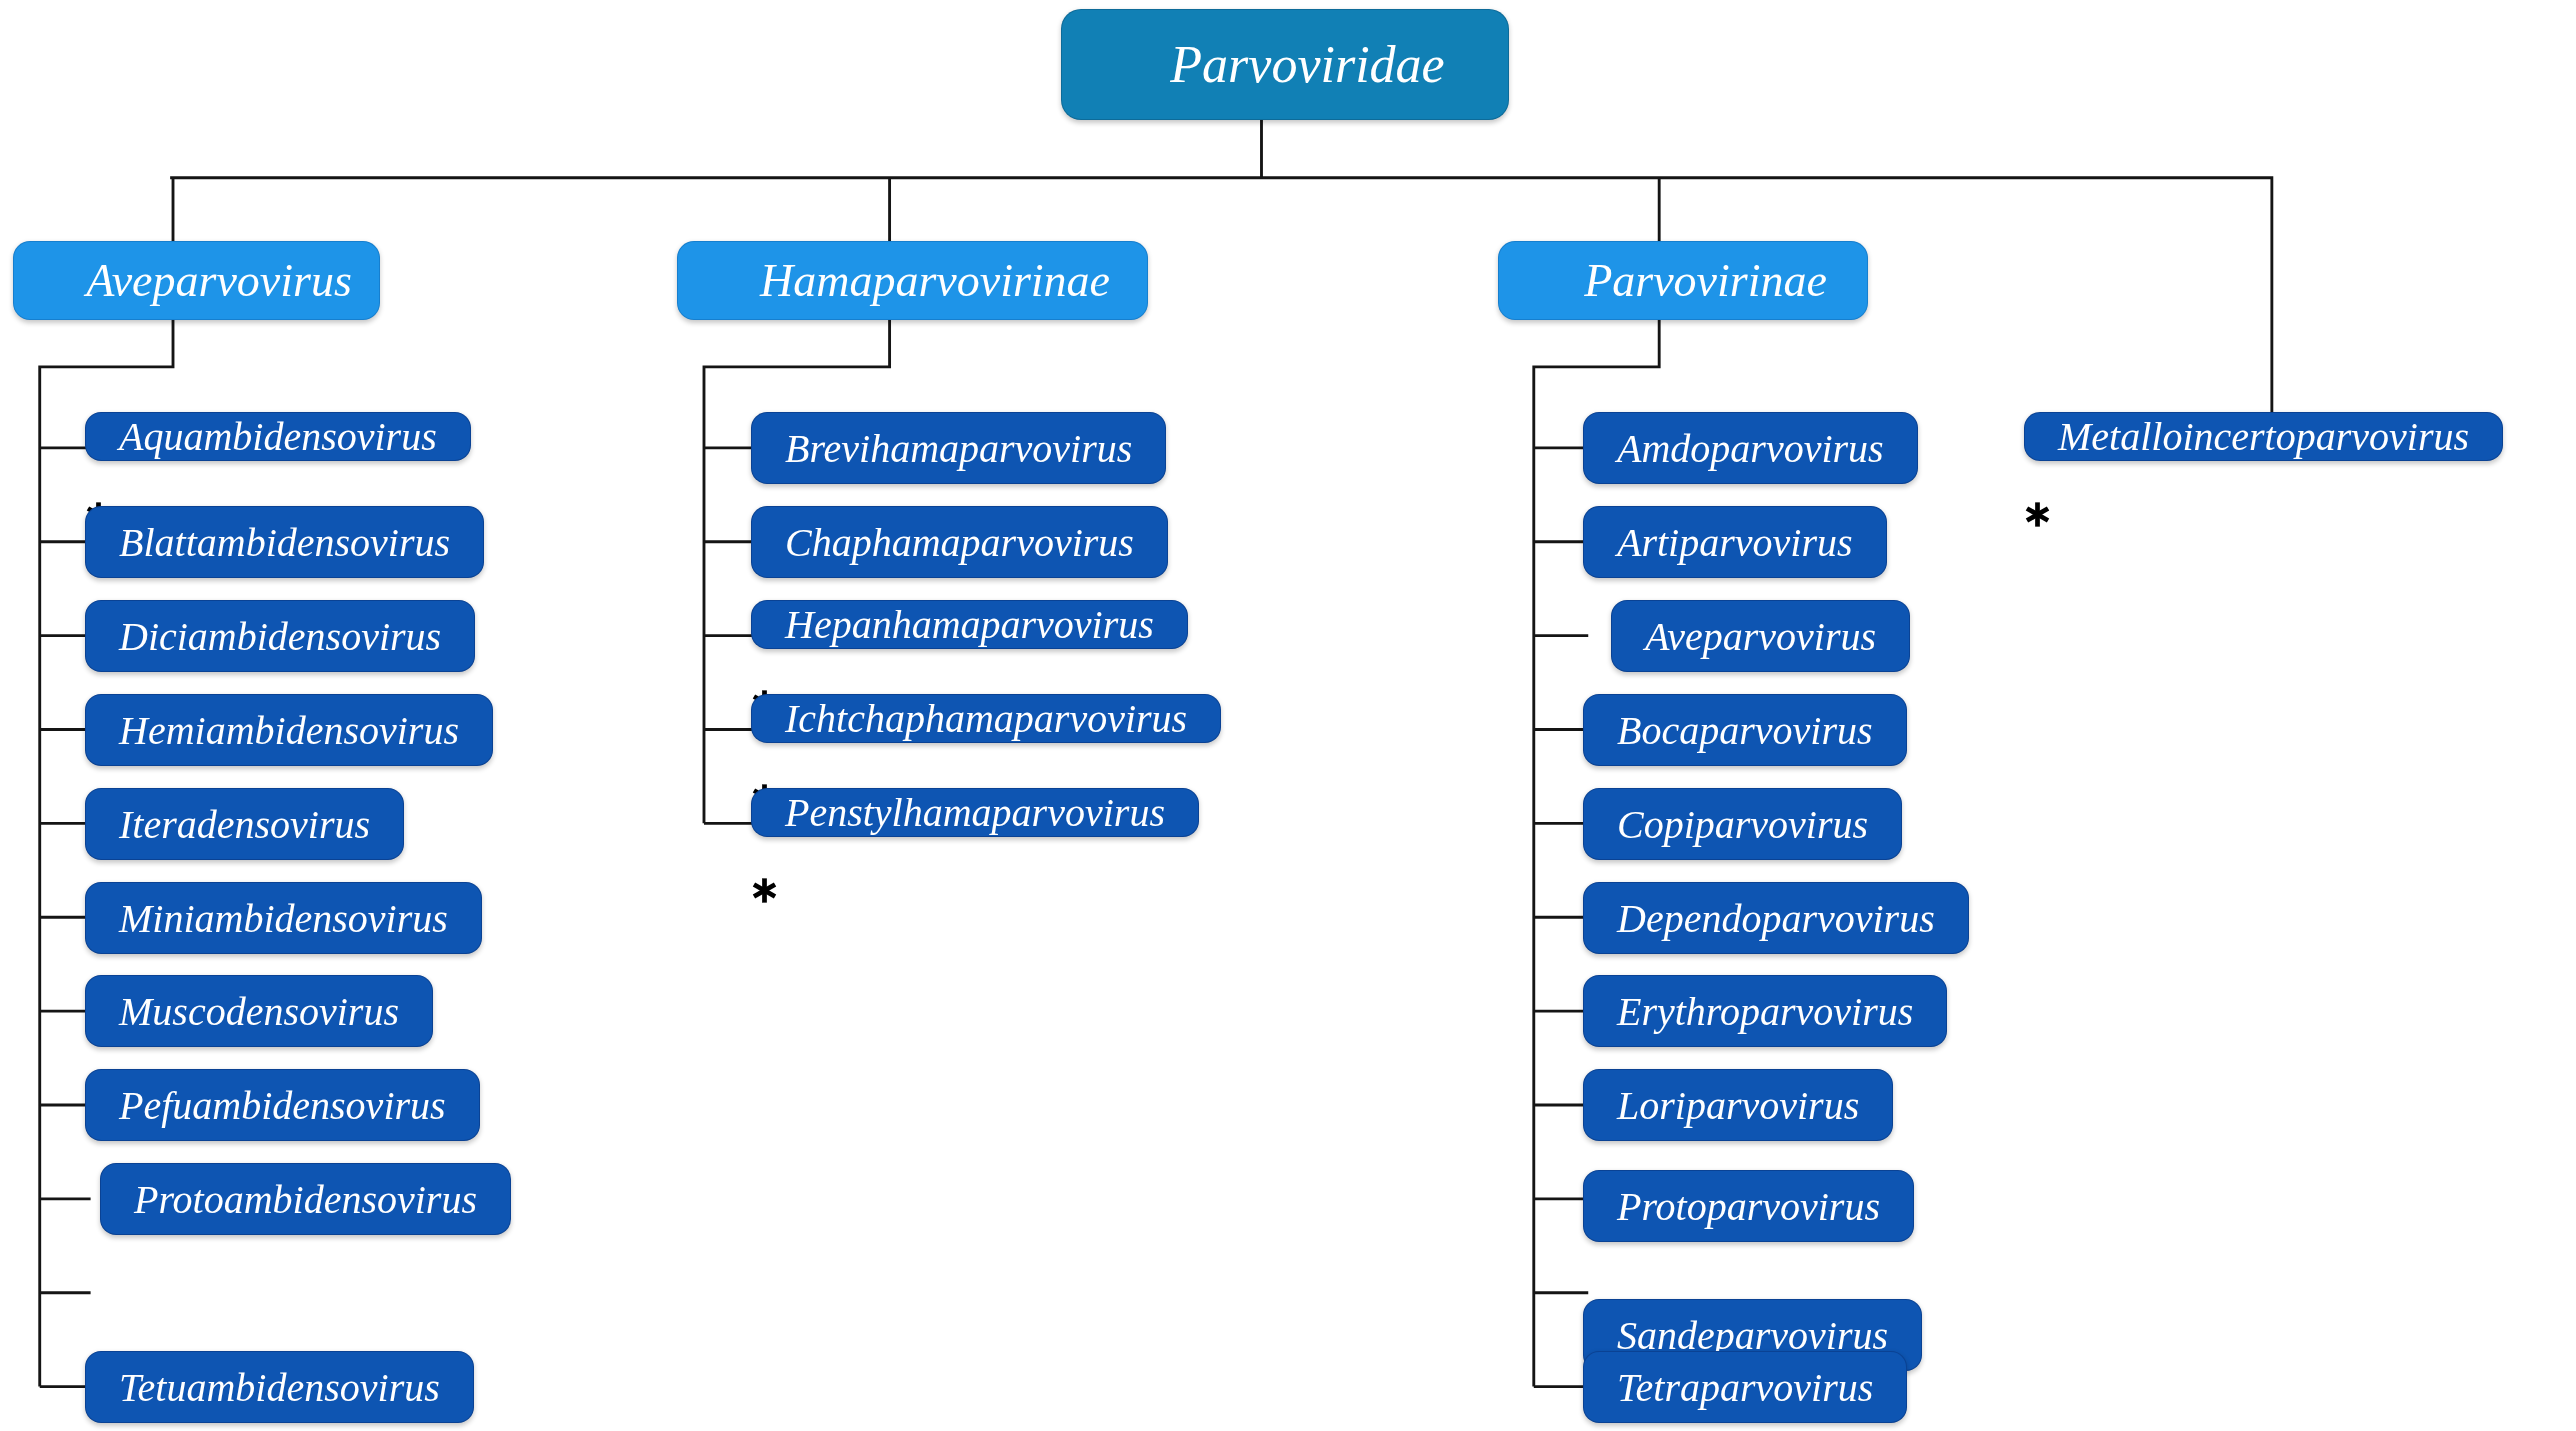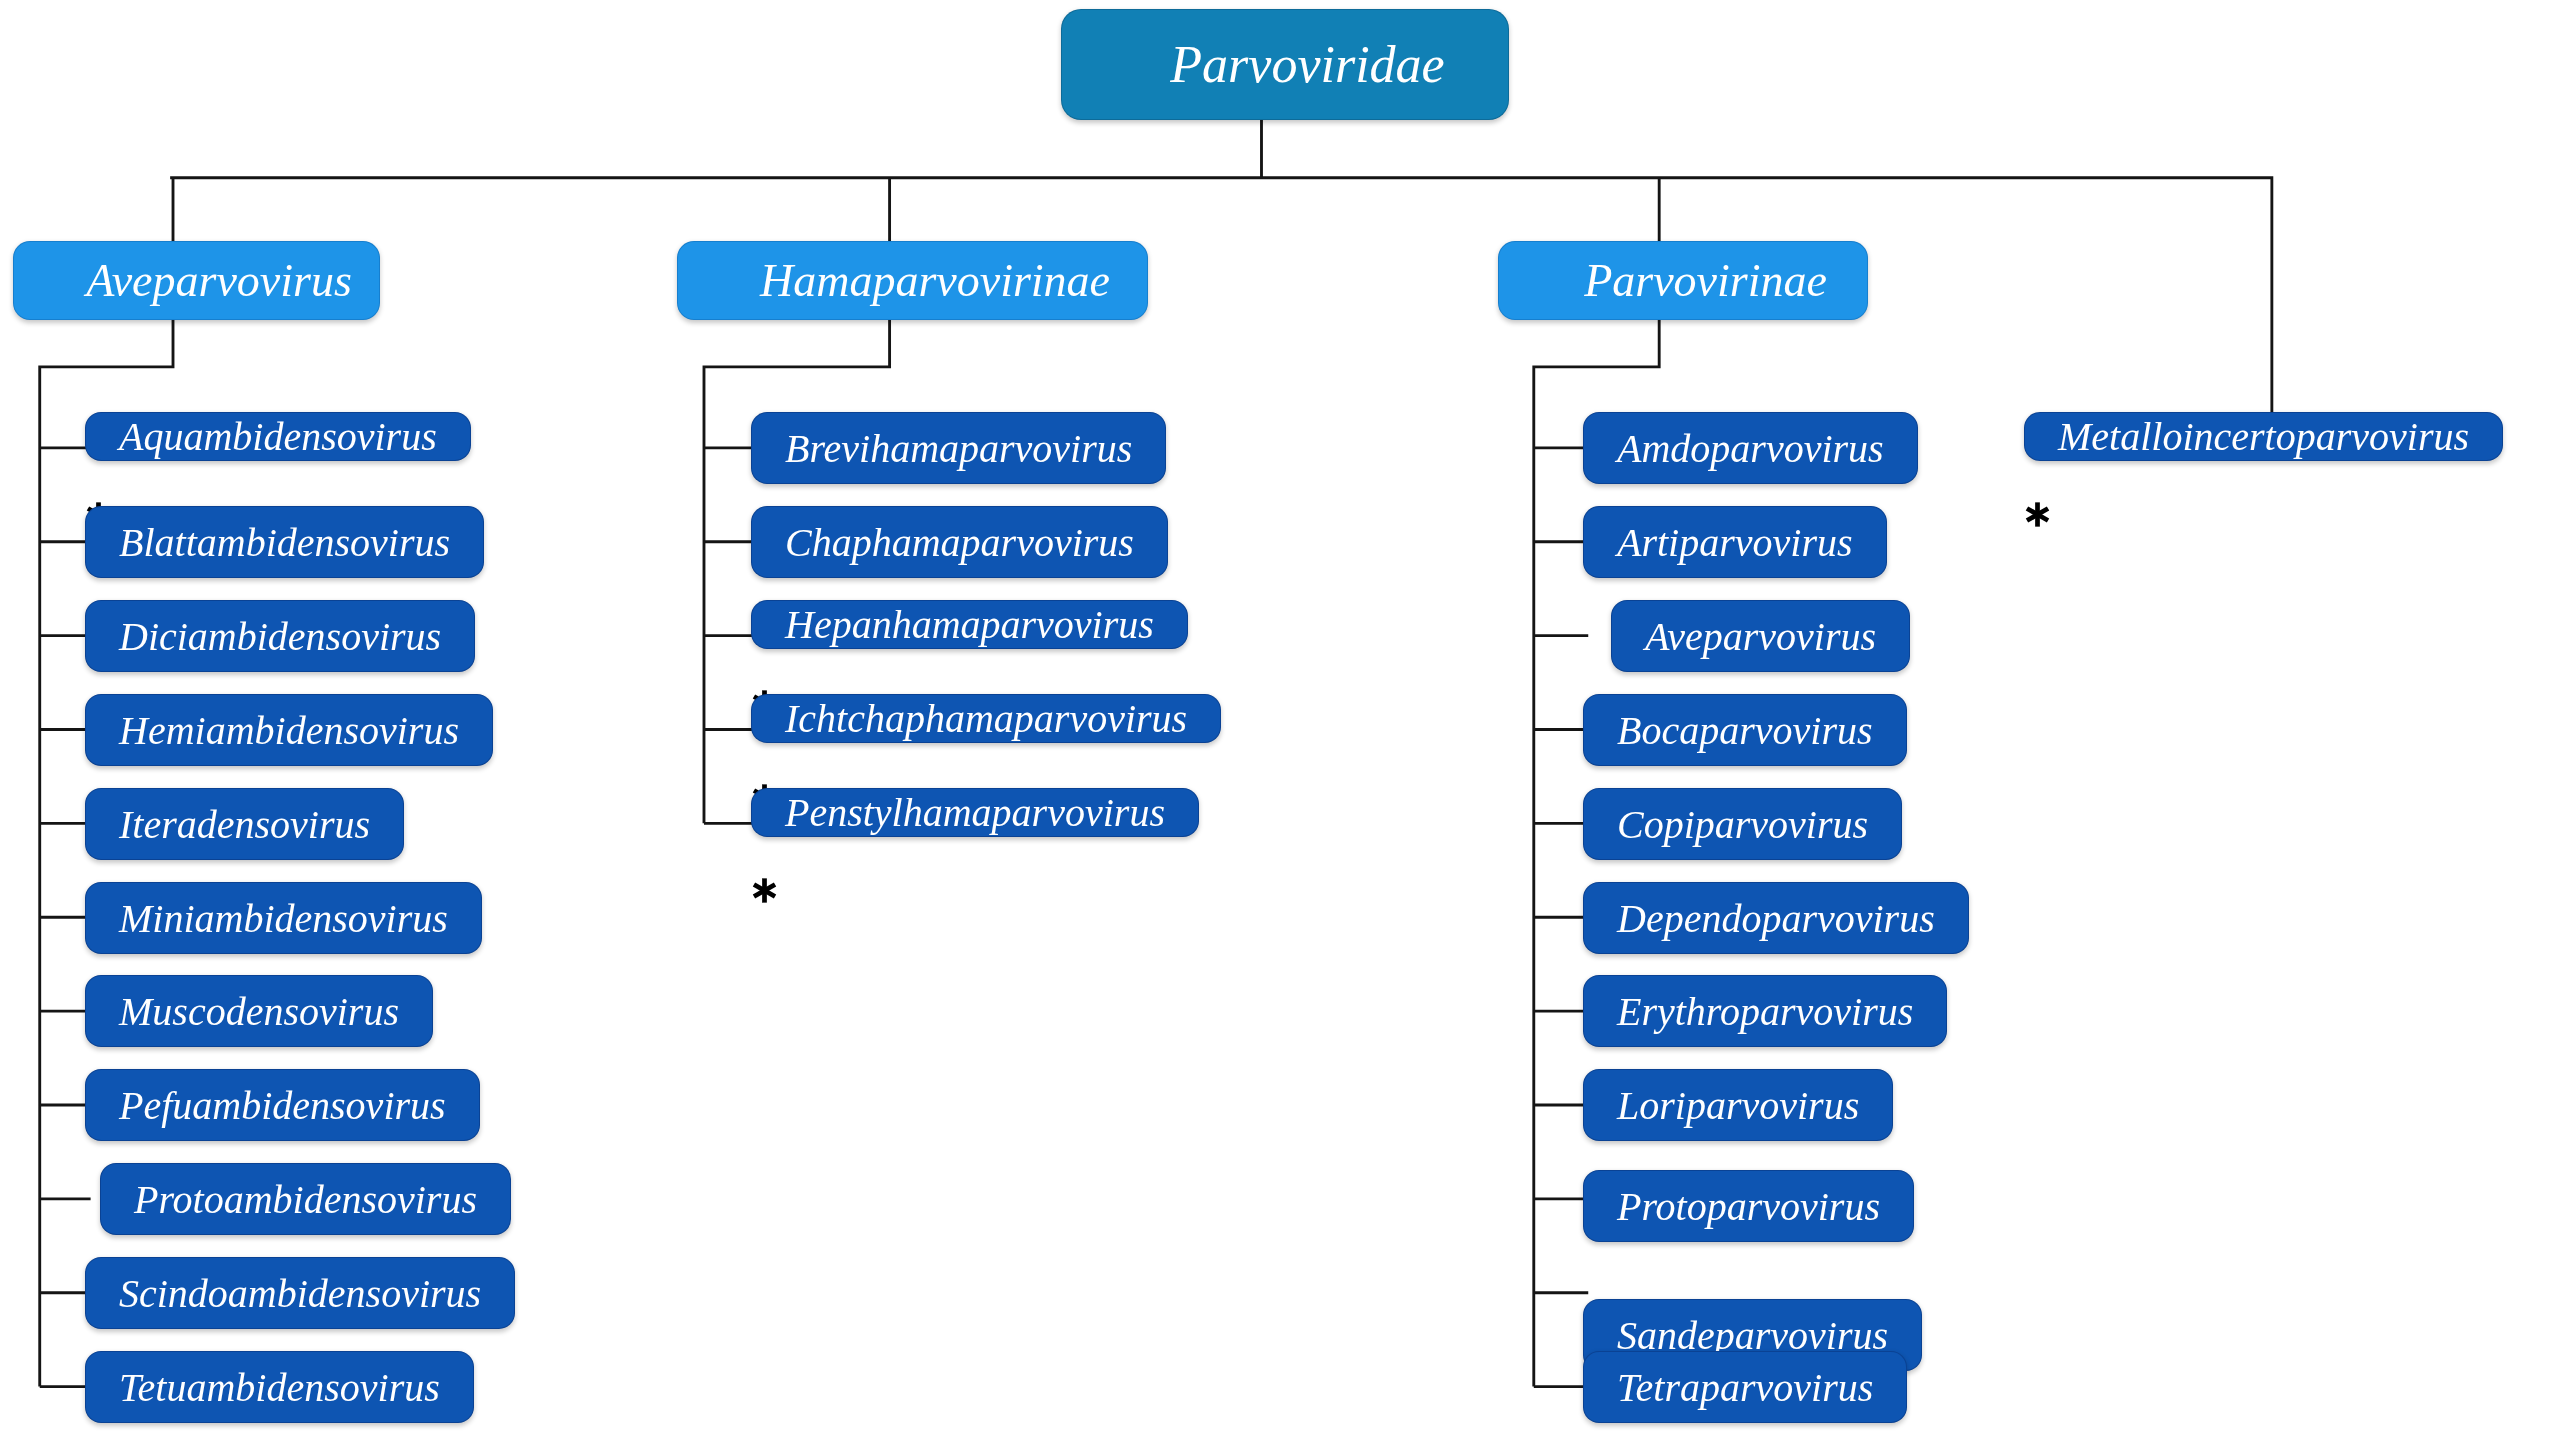--- a/index.html
+++ b/index.html
@@ -137,26 +137,20 @@
         <span>Pefuambidensovirus</span>
       </div>
 
     </div>
     <div class="genus-row" style="left: 85px; top: 1163px; margin-left: 15px;">
       <div class="box genus">
         <span>Protoambidensovirus</span>
       </div>
 
     </div>
-    <div class="genus-row" style="left: 85px; top: 1257px;">
-      <div class="box genus">
-        <span>Scindoambidensovirus</span>
-      </div>
-
-    </div>
     <div class="genus-row" style="left: 85px; top: 1351px;">
       <div class="box genus">
         <span>Tetuambidensovirus</span>
       </div>
 
     </div>
     <div class="genus-row" style="left: 751px; top: 412px;">
       <div class="box genus">
         <span>Brevihamaparvovirus</span>
       </div>

